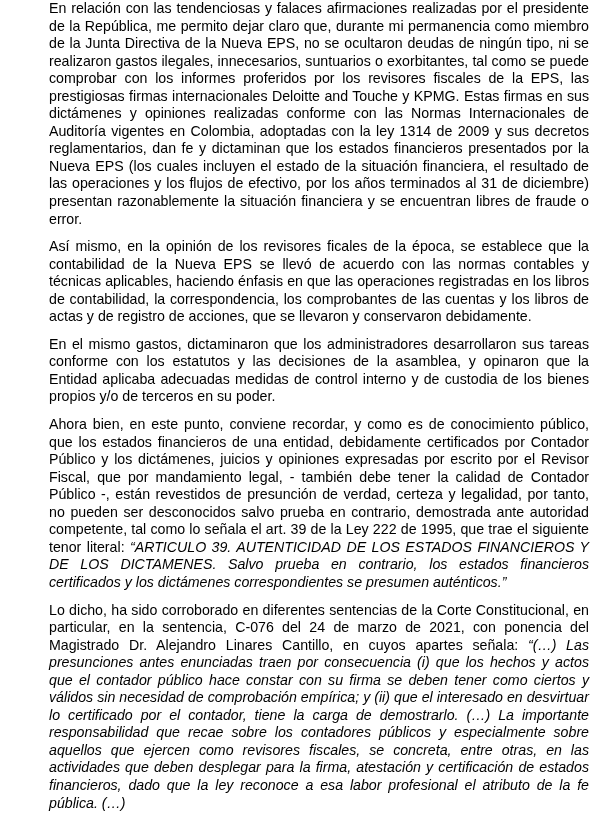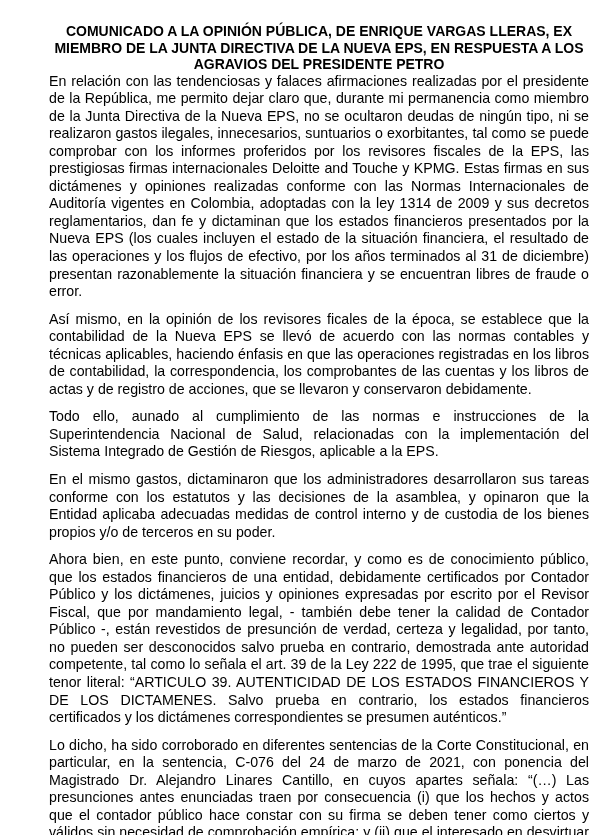--- a/index.html
+++ b/index.html
@@ -31,32 +31,30 @@
     }
     .para {
       margin: 0;
       font-size: 14.2px;
       line-height: 17.55px;
       text-align: justify;
       text-align-last: left;
     }
     .p1 { }
     .p-gap { margin-top: 10px; }
-    .italic { }
+    .italic { font-style: italic; }
   </style>
 </head>
 <body>
 
 <div class="page">
-  <h1 class="title">COMUNICADO A LA OPINIÓN PÚBLICA,  DE ENRIQUE VARGAS LLERAS, EX MIEMBRO DE LA JUNTA DIRECTIVA DE LA NUEVA EPS, EN RESPUESTA A LOS AGRAVIOS DEL PRESIDENTE PETRO</h1>
 
   <p class="para p1">En relación con las tendenciosas y falaces afirmaciones realizadas por el presidente de la República, me permito dejar claro que, durante mi permanencia como miembro de la Junta Directiva de la Nueva EPS, no se ocultaron deudas de ningún tipo, ni se realizaron gastos ilegales, innecesarios, suntuarios o exorbitantes, tal como se puede comprobar con los informes proferidos por los revisores fiscales de la EPS, las prestigiosas firmas internacionales Deloitte and Touche y KPMG. Estas firmas en sus dictámenes y opiniones realizadas conforme con las Normas Internacionales de Auditoría vigentes en Colombia, adoptadas con la ley 1314 de 2009 y sus decretos reglamentarios, dan fe y dictaminan que los estados financieros presentados por la Nueva EPS (los cuales incluyen el estado de la situación financiera, el resultado de las operaciones y los flujos de efectivo, por los años terminados al 31 de diciembre) presentan razonablemente la situación financiera y se encuentran libres de fraude o error.</p>
 
   <p class="para p-gap">Así mismo, en la opinión de los revisores ficales de la época, se establece que la contabilidad de la Nueva EPS se llevó de acuerdo con las normas contables y técnicas aplicables, haciendo énfasis en que las operaciones registradas en los libros de contabilidad, la correspondencia, los comprobantes de las cuentas y los libros de actas y de registro de acciones, que se llevaron y conservaron debidamente.</p>
 
-  <p class="para p-gap">Todo ello, aunado  al cumplimiento de las normas e instrucciones de la Superintendencia Nacional de Salud,  relacionadas con la implementación del Sistema Integrado de Gestión de Riesgos, aplicable a la EPS.</p>
 
   <p class="para p-gap">En el mismo gastos, dictaminaron que los administradores desarrollaron sus tareas conforme con los estatutos y las decisiones de la asamblea, y opinaron que la Entidad aplicaba adecuadas medidas de control interno y de custodia de los bienes propios y/o de terceros en su poder.</p>
 
   <p class="para p-gap"><span>Ahora bien, en este punto, conviene recordar, y como es de conocimiento público, que los estados financieros de una entidad, debidamente certificados por Contador Público y los dictámenes, juicios y opiniones expresadas por escrito por el Revisor Fiscal, que por mandamiento legal, - también debe tener la calidad de Contador Público -, están revestidos de presunción de verdad, certeza y legalidad, por tanto,  no pueden ser desconocidos salvo prueba en contrario,  demostrada ante autoridad competente, tal como lo señala el art. 39 de la Ley 222 de 1995, que trae el siguiente tenor literal: </span><span class="italic">“ARTICULO 39. AUTENTICIDAD DE LOS ESTADOS FINANCIEROS Y DE LOS DICTAMENES. Salvo prueba en contrario, los estados financieros certificados y los dictámenes correspondientes se presumen auténticos.”</span></p>
 
   <p class="para p-gap"><span>Lo dicho, ha sido corroborado en diferentes sentencias de la Corte Constitucional, en particular, en la sentencia, C-076 del 24 de marzo de 2021, con ponencia del Magistrado Dr. Alejandro Linares Cantillo, en cuyos apartes señala: </span><span class="italic">“(…) Las presunciones antes enunciadas traen por consecuencia (i) que los hechos y actos que el contador público hace constar con su firma se deben tener como ciertos y válidos sin necesidad de comprobación empírica; y (ii) que el interesado en desvirtuar lo certificado por el contador, tiene la carga de demostrarlo. (…) La importante responsabilidad que recae sobre los contadores públicos y especialmente sobre aquellos que ejercen como revisores fiscales, se concreta, entre otras, en las actividades que deben desplegar para la firma, atestación y certificación de estados financieros, dado que la ley reconoce a esa labor profesional el atributo de la fe pública. (…)</span></p>
 </div>
 
 </body></html>

